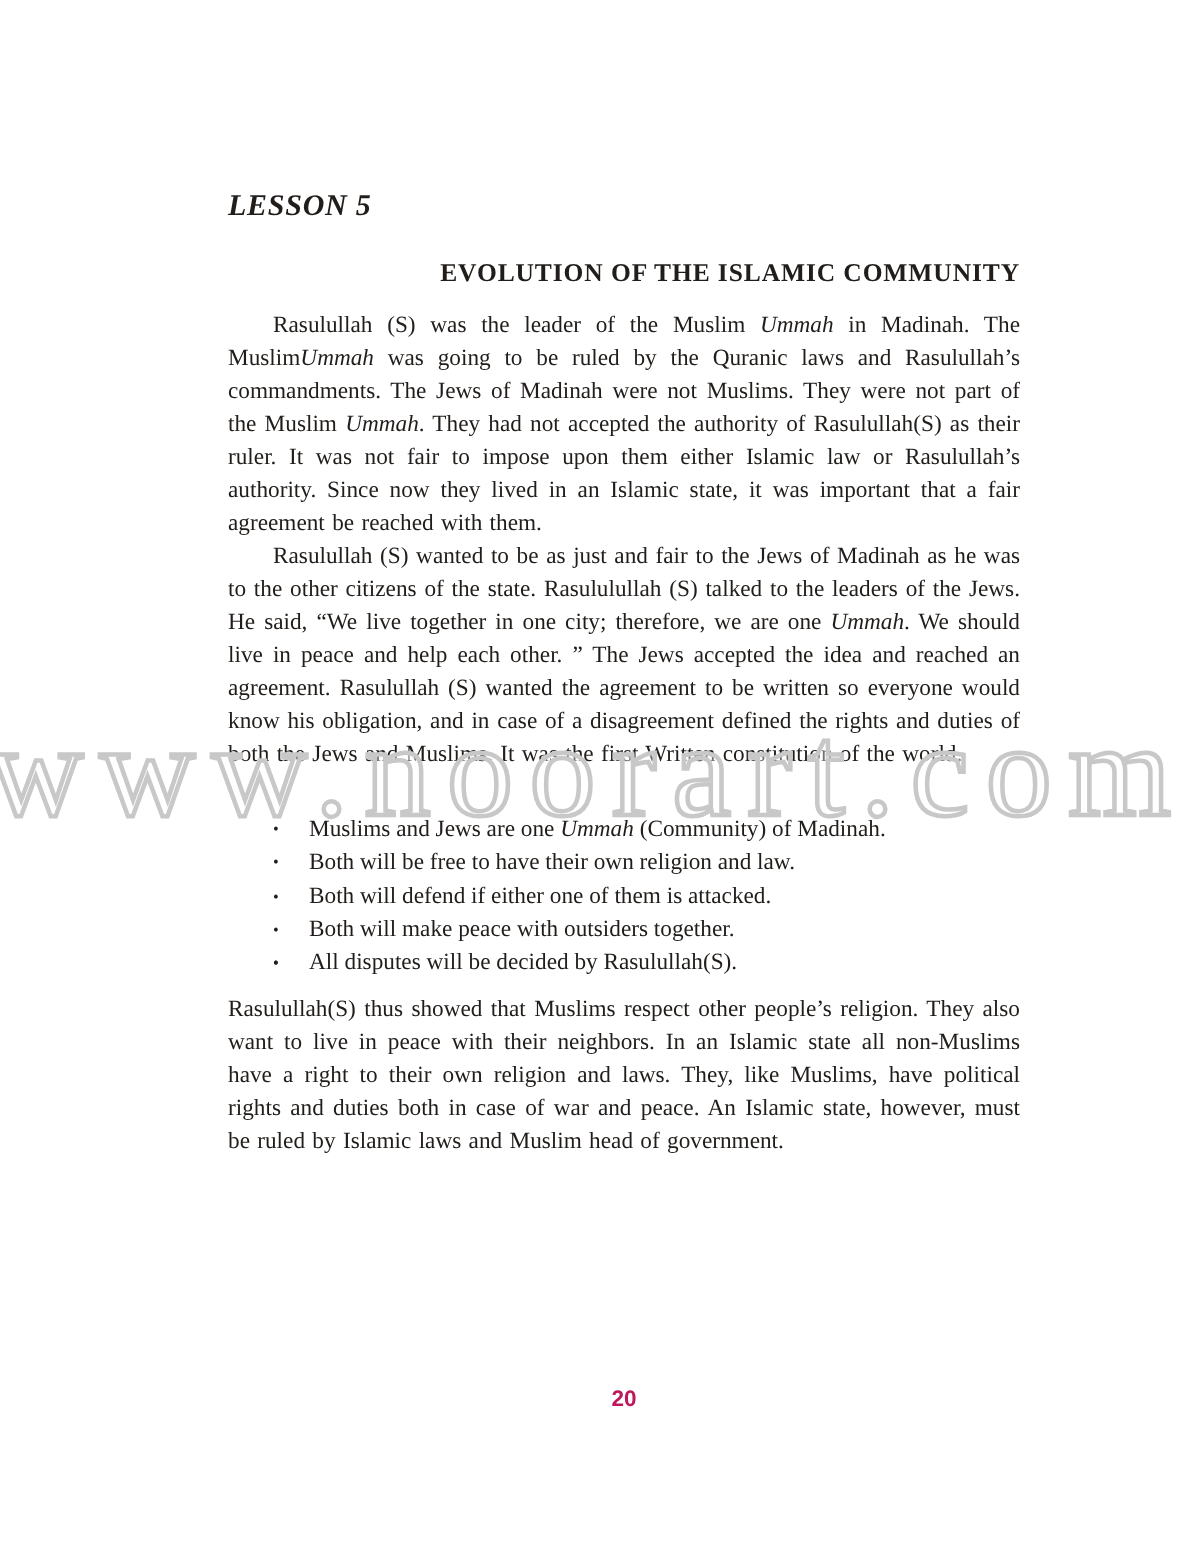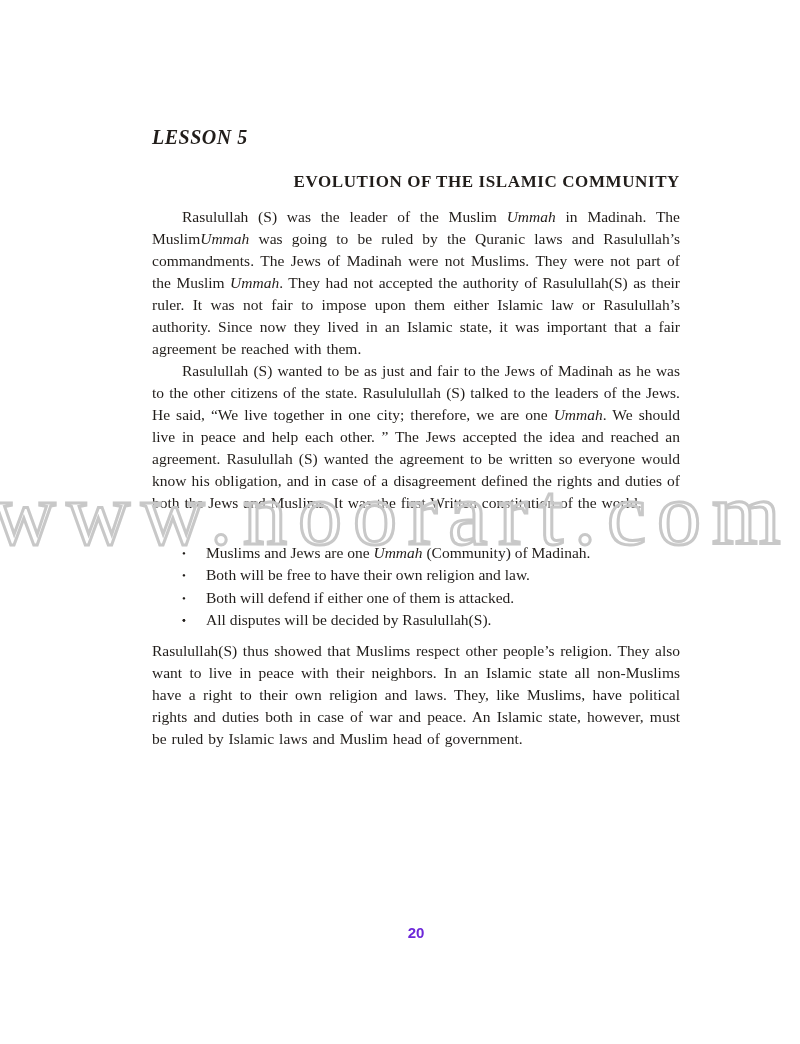--- a/index.html
+++ b/index.html
@@ -68,21 +68,21 @@
   em { font-style: italic; }
   .pagenum {
     position: absolute;
     left: 152px;
     top: 924px;
     width: 528px;
     text-align: center;
     font-family: "Liberation Sans", "DejaVu Sans", sans-serif;
     font-weight: bold;
     font-size: 15px;
-    color: #6d28d9;
+    color: #be185d;
   }
   .watermark {
     position: absolute;
     top: 471px;
     left: -8px;
     white-space: nowrap;
     font-family: "Liberation Serif", "DejaVu Serif", serif;
     font-size: 88px;
     line-height: 1;
     letter-spacing: 11px;
@@ -101,21 +101,21 @@
   <div class="content">
     <div class="lesson">LESSON 5</div>
     <h1 class="title">EVOLUTION OF THE ISLAMIC COMMUNITY</h1>
     <div id="blocks">
         <p class="para indent"><span>Rasulullah (S) was the leader of the Muslim </span><em>Ummah</em><span> in Madinah. The Muslim</span><em>Ummah</em><span> was going to be ruled by the Quranic laws and Rasulullah’s commandments. The Jews of Madinah were not Muslims. They were not part of the Muslim </span><em>Ummah</em><span>. They had not accepted the authority of Rasulullah(S) as their ruler. It was not fair to impose upon them either Islamic law or Rasulullah’s authority. Since now they lived in an Islamic state, it was important that a fair agreement be reached with them.</span></p>
         <p class="para indent"><span>Rasulullah (S) wanted to be as just and fair to the Jews of Madinah as he was to the other citizens of the state. Rasululullah (S) talked to the leaders of the Jews. He said, “We live together in one city; therefore, we are one </span><em>Ummah</em><span>. We should live in peace and help each other. ” The Jews accepted the idea and reached an agreement. Rasulullah (S) wanted the agreement to be written so everyone would know his obligation, and in case of a disagreement defined the rights and duties of both the Jews and Muslims. It was the first Written constitution of the world.</span></p>
         <div class="bullets">
           <div class="bullet-item"><span class="bullet-marker">•</span><span class="bullet-text"><span>Muslims and Jews are one </span><em>Ummah</em><span> (Community) of Madinah.</span></span></div>
           <div class="bullet-item"><span class="bullet-marker">•</span><span class="bullet-text"><span>Both will be free to have their own religion and law.</span></span></div>
           <div class="bullet-item"><span class="bullet-marker">•</span><span class="bullet-text"><span>Both will defend if either one of them is attacked.</span></span></div>
-          <div class="bullet-item"><span class="bullet-marker">•</span></div>
+          <div class="bullet-item"><span class="bullet-marker">•</span><span class="bullet-text"><span>Both will make peace with outsiders together.</span></span></div>
           <div class="bullet-item"><span class="bullet-marker">•</span></div>
           <div class="bullet-item"><span class="bullet-marker">•</span><span class="bullet-text"><span>All disputes will be decided by Rasulullah(S).</span></span></div>
         </div>
         <p class="para"><span>Rasulullah(S) thus showed that Muslims respect other people’s religion. They also want to live in peace with their neighbors. In an Islamic state all non-Muslims have a right to their own religion and laws. They, like Muslims, have political rights and duties both in case of war and peace. An Islamic state, however, must be ruled by Islamic laws and Muslim head of government.</span></p>
       </div>
   </div>
 
   <div class="pagenum">20</div>
 </div>
 

